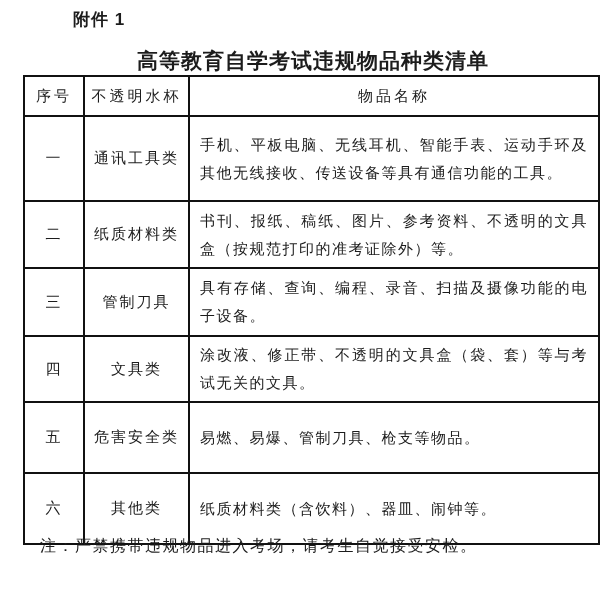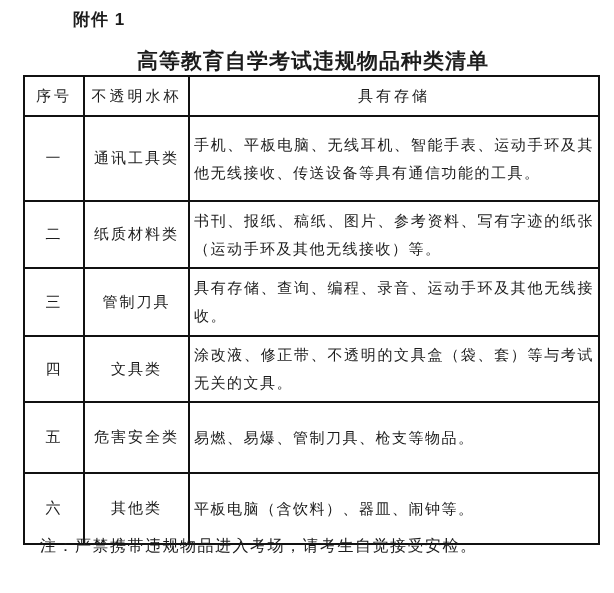--- a/index.html
+++ b/index.html
@@ -53,21 +53,21 @@
     height: 40px;
     text-align: center;
     letter-spacing: 3px;
   }
   .items-table td.cell-index,
   .items-table td.cell-category {
     text-align: center;
     letter-spacing: 2px;
   }
   .items-table td.cell-items {
-    padding: 2px 4px;
+    padding: 2px 10px;
     text-align: justify;
     text-justify: inter-character;
     letter-spacing: 1.5px;
     line-height: 28px;
   }
   
   .items-table tbody tr:nth-child(1) td { height: 85px; }
   .items-table tbody tr:nth-child(2) td { height: 67px; }
   .items-table tbody tr:nth-child(3) td { height: 68px; }
   .items-table tbody tr:nth-child(4) td { height: 66px; }
@@ -90,55 +90,55 @@
 <table class="items-table">
   <colgroup>
     <col class="col-index">
     <col class="col-category">
     <col class="col-items">
   </colgroup>
   <thead>
     <tr>
       <th>序号</th>
       <th>不透明水杯</th>
-      <th>具有存储</th>
+      <th>物品名称</th>
     </tr>
   </thead>
   <tbody id="table-body">
   <tr>
     <td class="cell-index">一</td>
     <td class="cell-category">通讯工具类</td>
     <td class="cell-items">手机、平板电脑、无线耳机、智能手表、运动手环及其他无线接收、传送设备等具有通信功能的工具。</td>
   </tr>
 
   <tr>
     <td class="cell-index">二</td>
     <td class="cell-category">纸质材料类</td>
-    <td class="cell-items">书刊、报纸、稿纸、图片、参考资料、写有字迹的纸张（运动手环及其他无线接收）等。</td>
+    <td class="cell-items">书刊、报纸、稿纸、图片、参考资料、不透明的文具盒（按规范打印的准考证除外）等。</td>
   </tr>
 
   <tr>
     <td class="cell-index">三</td>
     <td class="cell-category">管制刀具</td>
-    <td class="cell-items">具有存储、查询、编程、录音、运动手环及其他无线接收。</td>
+    <td class="cell-items">具有存储、查询、编程、录音、扫描及摄像功能的电子设备。</td>
   </tr>
 
   <tr>
     <td class="cell-index">四</td>
     <td class="cell-category">文具类</td>
     <td class="cell-items">涂改液、修正带、不透明的文具盒（袋、套）等与考试无关的文具。</td>
   </tr>
 
   <tr>
     <td class="cell-index">五</td>
     <td class="cell-category">危害安全类</td>
     <td class="cell-items">易燃、易爆、管制刀具、枪支等物品。</td>
   </tr>
 
   <tr>
     <td class="cell-index">六</td>
     <td class="cell-category">其他类</td>
-    <td class="cell-items">平板电脑（含饮料）、器皿、闹钟等。</td>
+    <td class="cell-items">纸质材料类（含饮料）、器皿、闹钟等。</td>
   </tr>
 </tbody>
 </table>
 
 <div class="footnote">注：严禁携带违规物品进入考场，请考生自觉接受安检。</div>
 
 </body></html>

